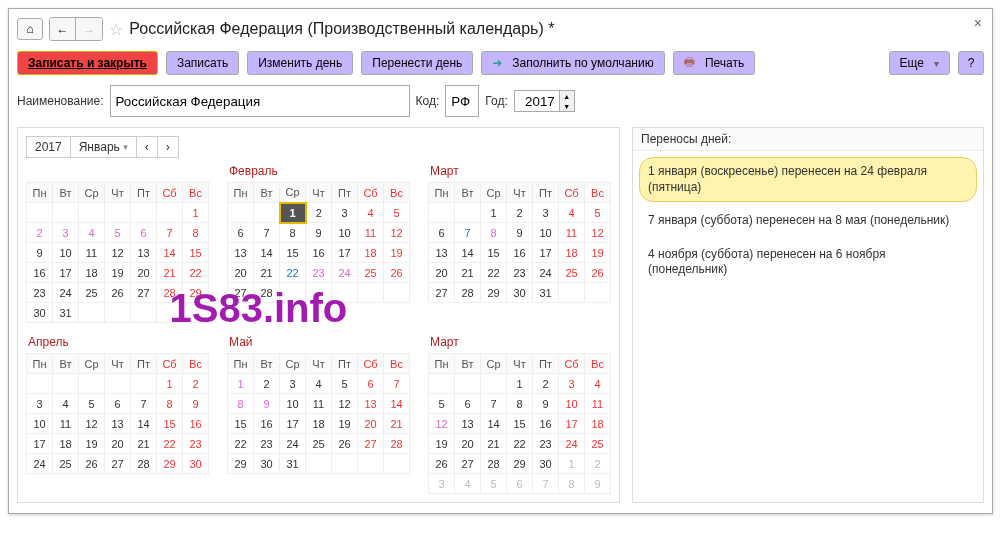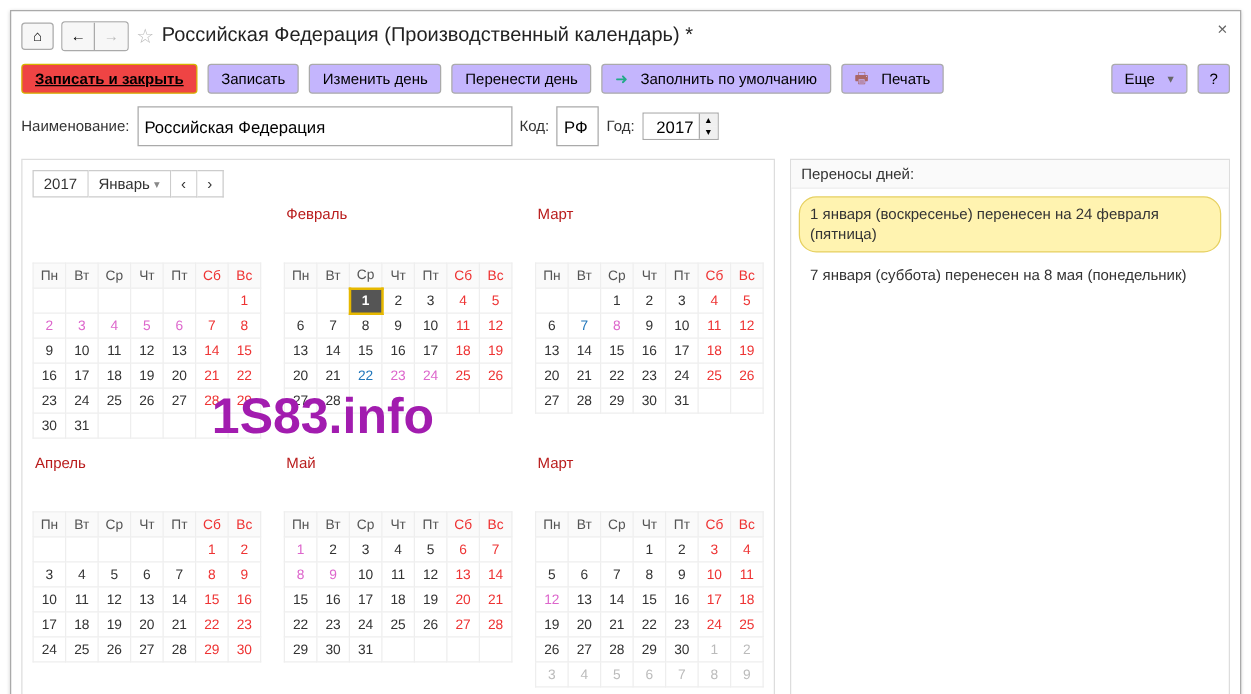--- a/index.html
+++ b/index.html
@@ -32,21 +32,21 @@
   .spin-btns{display:flex; flex-direction:column; border-left:1px solid #aaa;}
   .spin-btns button{border:none; background:#f0f0f0; font-size:7px; height:10px; width:14px; line-height:7px; cursor:pointer;}
   .content{display:flex; gap:12px;}
   .cal-area{border:1px solid #ddd; padding:8px; flex:0 0 auto;}
   .year-nav{display:flex; align-items:center; gap:0; margin-bottom:4px;}
   .year-nav .yn{border:1px solid #ccc; background:#fff; height:22px; display:inline-flex; align-items:center; padding:0 8px; font-size:12px; cursor:pointer;}
   .year-nav .yn + .yn{border-left:none;}
   .months-grid{display:grid; grid-template-columns:repeat(3,auto); gap:10px 18px;}
   .month{}
   .month-name{font-size:12px; padding:2px 2px 4px; color:#b91c1c;}
-  .cal{border-collapse:collapse;margin-top:28px;}
+  .cal{border-collapse:collapse;}
   .cal th,.cal td{width:26px; height:20px; text-align:center; font-size:11px; border:1px solid #eee;}
   .cal th{font-weight:normal; color:#555; background:#fafafa;}
   .cal th.wknd{color:#e33;}
   .cal td.wknd{color:#e33;}
   .cal td.hol{color:#d6c;}
   .cal td.pre{color:#27b;}
   .cal td.mute{color:#bbb;}
   .cal td.sel{background:#555; color:#fff; border:2px solid #e6b800; font-weight:bold;}
   .side{flex:1; border:1px solid #ddd;}
   .side-head{font-size:12px; padding:4px 8px; border-bottom:1px solid #eee; background:#fafafa;}
@@ -511,16 +511,17 @@
             </table>
           </div>
         </div>
     </div>
 
     <div class="side">
       <div class="side-head">Переносы дней:</div>
       <div class="side-list" id="side-list">
           <div class="side-item sel">1 января (воскресенье) перенесен на 24 февраля (пятница)</div>
           <div class="side-item">7 января (суббота) перенесен на 8 мая (понедельник)</div>
+          <div class="side-item">4 ноября (суббота) перенесен на 6 ноября (понедельник)</div>
         </div>
     </div>
   </div>
 </div>
 
 </body></html>

